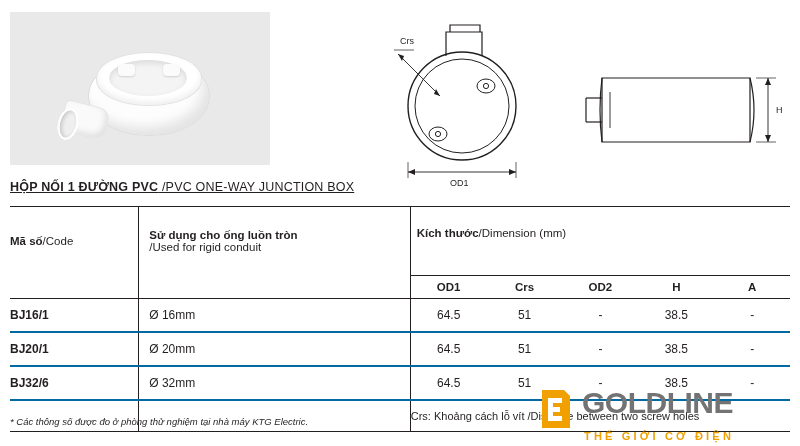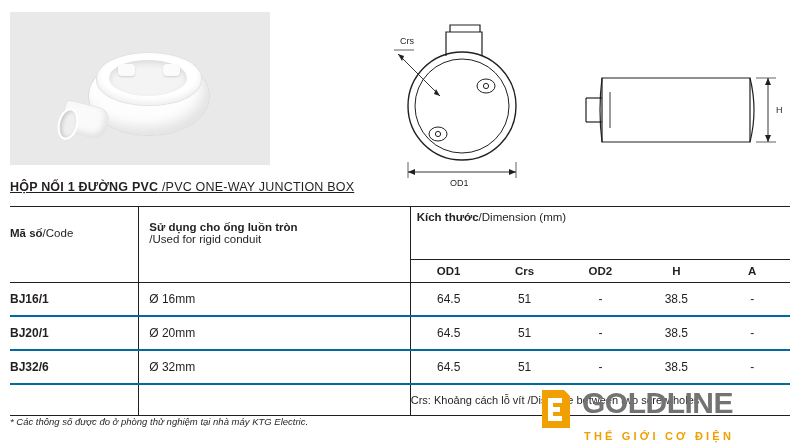--- a/index.html
+++ b/index.html
@@ -324,21 +324,21 @@
   <table class="spec">
     <tbody>
       <tr class="rule-top hdr-row">
         <td style="width:130px">
           <span>Mã số</span><span style="font-weight:normal">/Code</span>
         </td>
         <td class="vline" style="width:265px; padding-left:10px">
           <div>Sử dụng cho ống luồn tròn</div>
           <div style="font-weight:normal">/Used for rigid conduit</div>
         </td>
-        <td class="vline dim-head" colspan="5" style="vertical-align:top; padding-top:4px">
+        <td class="vline dim-head" colspan="5" style="vertical-align:top; padding-top:20px">
           <span>Kích thước</span><span style="font-weight:normal">/Dimension (mm)</span>
         </td>
       </tr>
       <tr class="sub-row">
         <td style="border-bottom:1.2px solid #231f20"></td>
         <td class="vline"></td>
         <td class="vline" style="width:77px">OD1</td>
         <td style="width:77px">Crs</td>
         <td style="width:77px">OD2</td>
         <td style="width:77px">H</td>

